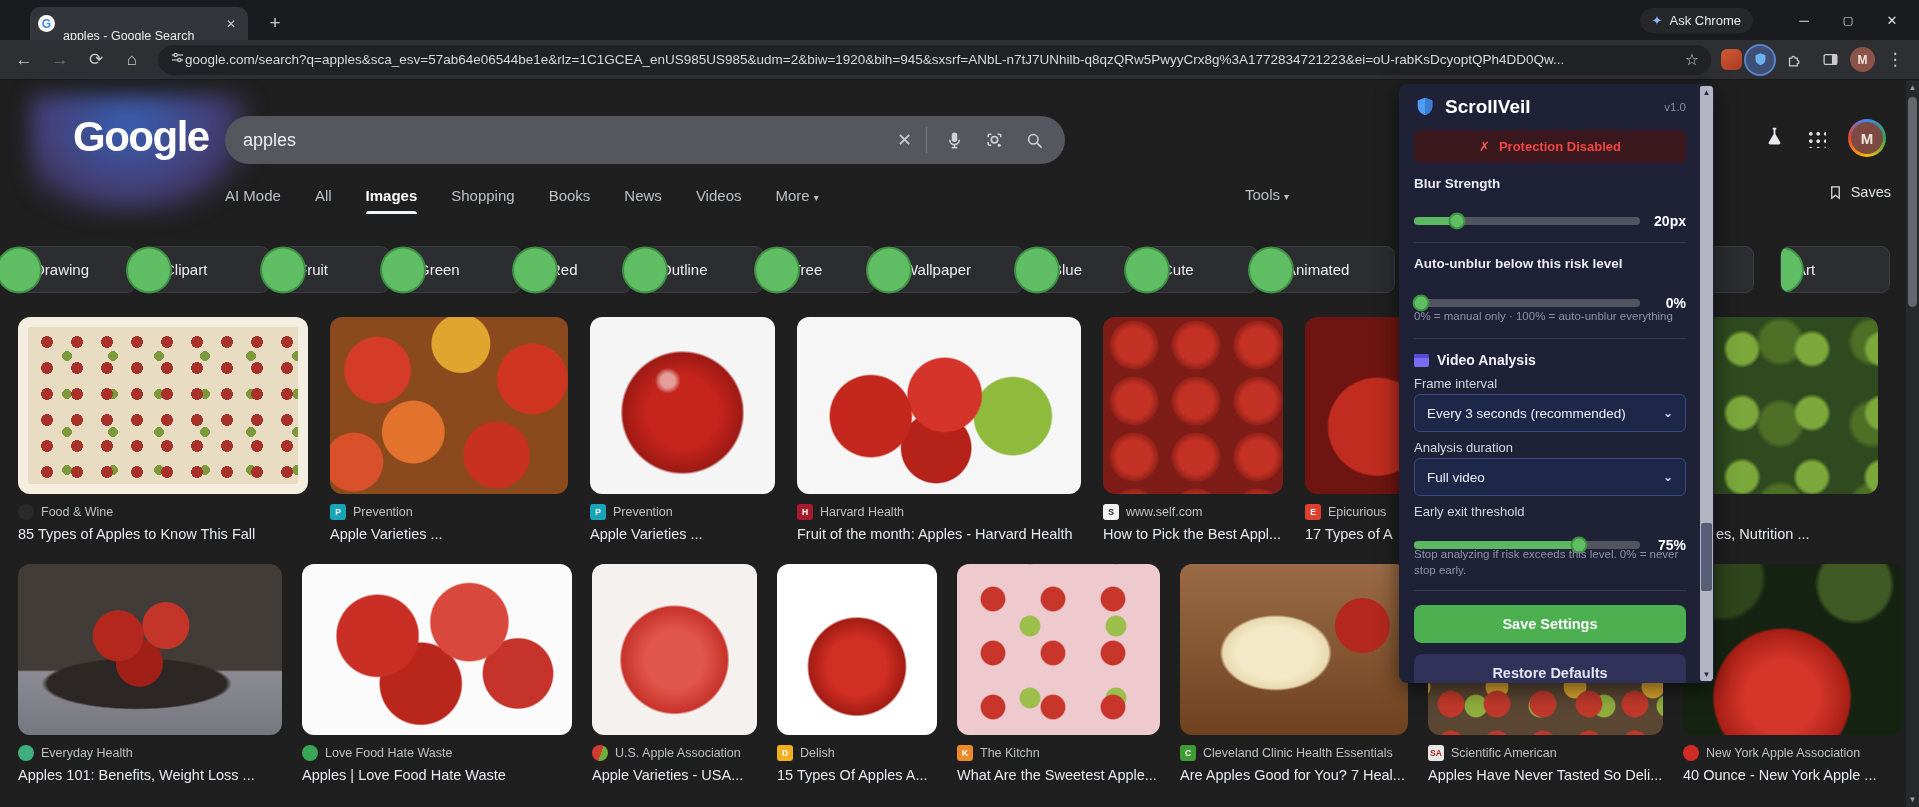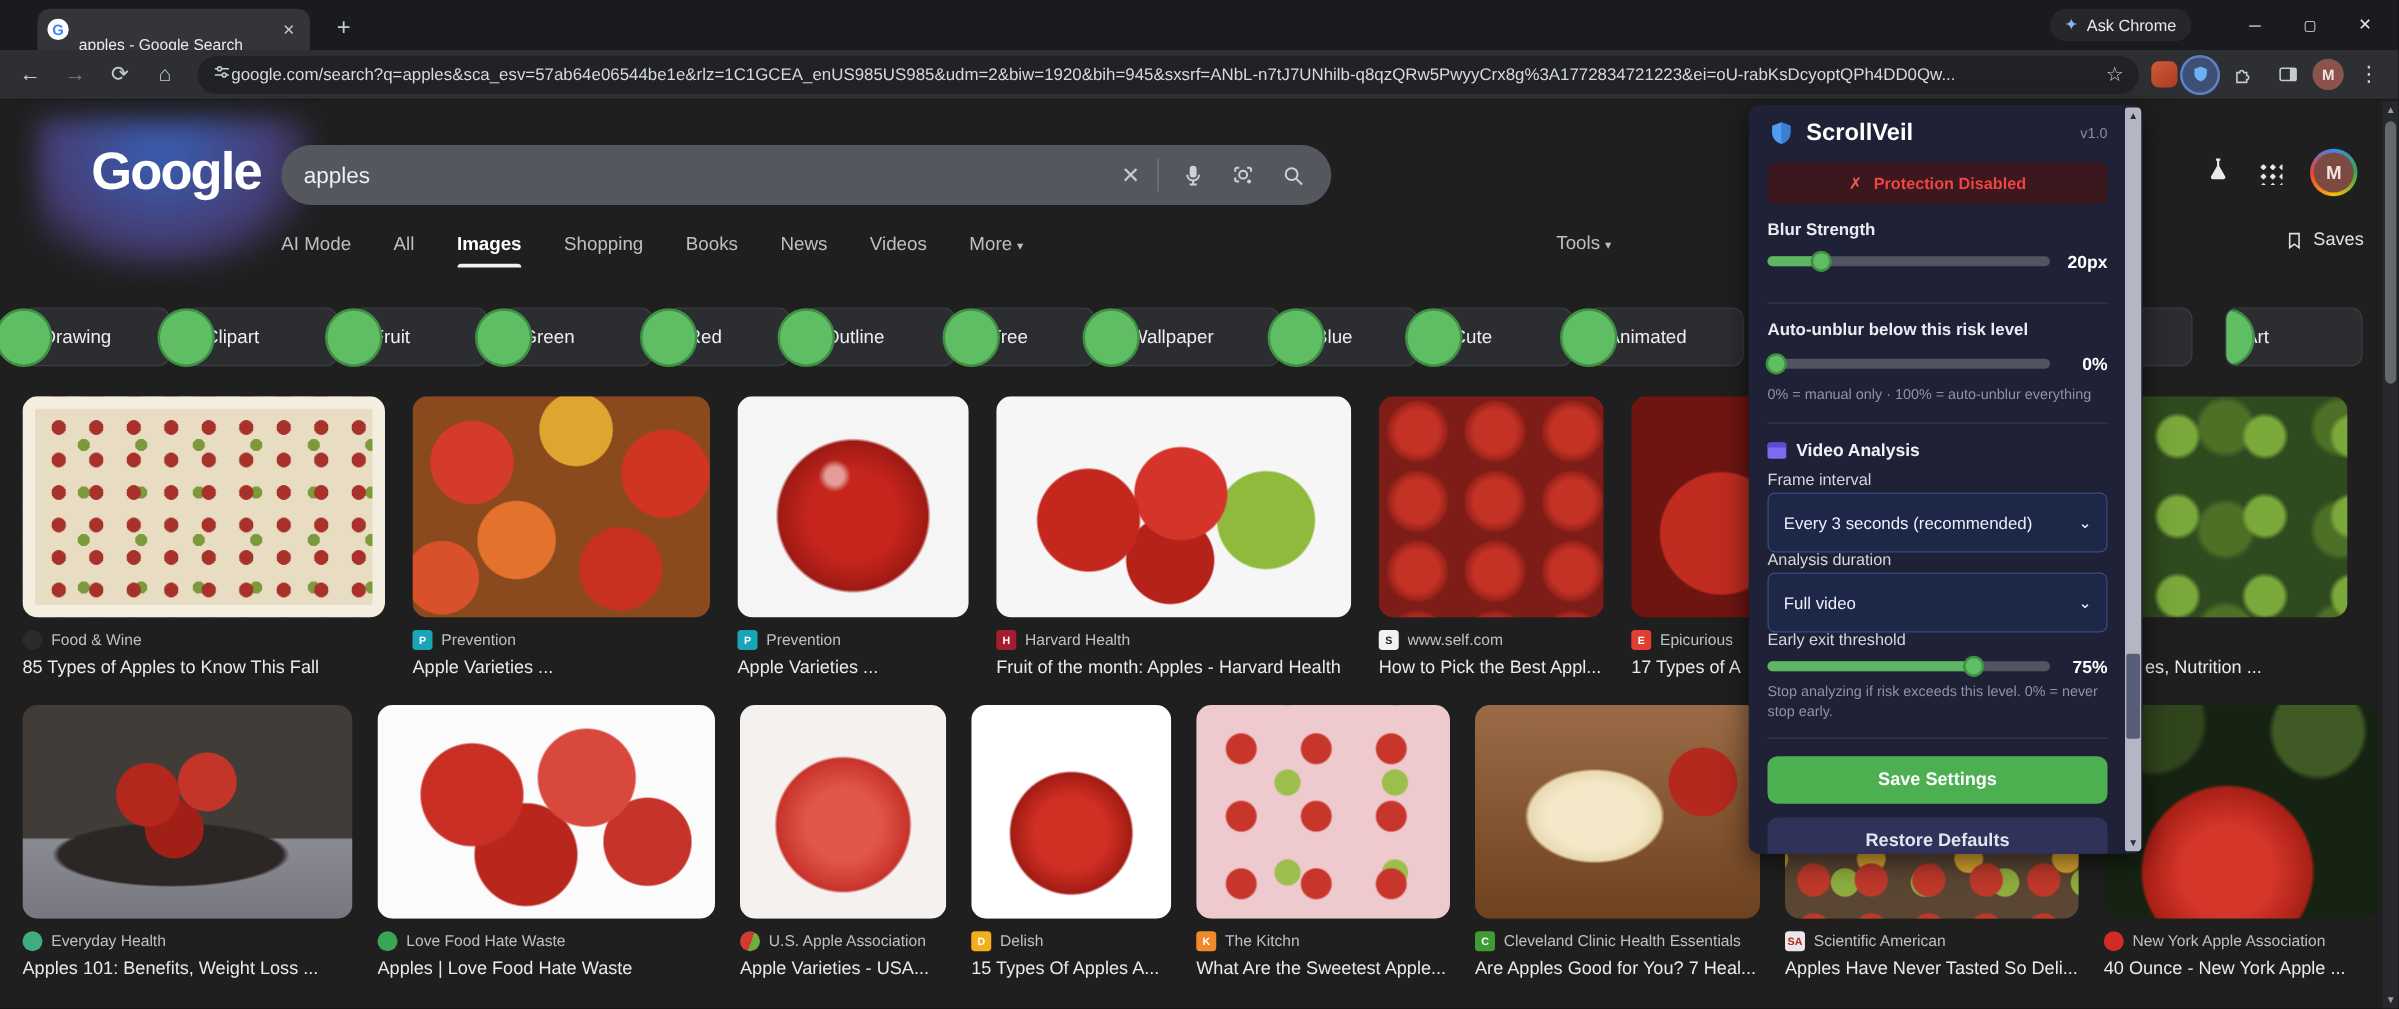--- a/index.html
+++ b/index.html
@@ -114,31 +114,31 @@
   .popup{position:absolute;left:1399px;top:3px;width:315px;height:599px;background:#1f2136;border-radius:8px;box-shadow:0 6px 22px rgba(0,0,0,.55);z-index:50;overflow:hidden;font-size:13px;}
   .pp{position:absolute;left:15px;width:272px;}
   .pp-head{top:12px;display:flex;align-items:center;gap:9px;}
   .pp-name{color:#fff;font-size:19px;font-weight:bold;flex:1;}
   .pp-ver{color:#8a8d9e;font-size:11.5px;}
   .banner{top:46px;height:33px;background:#3b181d;border-radius:6px;display:flex;align-items:center;justify-content:center;gap:9px;}
   .banner .bx{color:#f05a52;font-size:13px;}
   .banner .bt{color:#ef4444;font-size:13px;font-weight:bold;}
   .plabel{color:#e9eaf2;font-size:13.5px;font-weight:bold;}
   .plabel2{color:#d4d7e2;font-size:13px;}
-  .sliderrow{display:flex;align-items:center;height:18px;}
+  .sliderrow{display:flex;align-items:center;height:18px;margin-top:12px;}
   .track{position:relative;flex:1;height:8px;background:#52555f;border-radius:4px;}
   .fill{position:absolute;left:0;top:0;bottom:0;background:#5cb860;border-radius:4px;}
   .thumb{position:absolute;top:50%;width:17px;height:17px;border-radius:50%;background:#5fbe63;border:2px solid #3f8f44;transform:translate(-50%,-50%);}
   .sval{color:#fff;font-size:14px;font-weight:bold;width:46px;text-align:right;flex:0 0 auto;}
   .phr{height:1px;background:#383b58;}
   .pp-sect{display:flex;align-items:center;gap:8px;color:#f0f1f8;font-size:14px;font-weight:bold;}
   .clap{width:15px;height:13px;background:#7c6cf0;border-radius:2px;position:relative;}
   .clap::before{content:"";position:absolute;top:0;left:0;right:0;height:4px;background:#5a4ad4;border-radius:2px 2px 0 0;}
   .phint{color:#8f93a5;font-size:11.5px;line-height:1.4;}
-  .pselect{height:48px;background:#1d2747;border:1px solid #3b4a80;border-radius:6px;display:flex;align-items:center;padding:0 12px;color:#eceefc;font-size:13.5px;}
+  .pselect{height:38px;background:#1d2747;border:1px solid #3b4a80;border-radius:6px;display:flex;align-items:center;padding:0 12px;color:#eceefc;font-size:13.5px;}
   .pselect .sv{flex:1;white-space:nowrap;overflow:hidden;}
   .pselect .sc{color:#dfe3f5;font-size:12px;font-weight:bold;}
   .pbtn{height:38px;border-radius:8px;display:flex;align-items:center;justify-content:center;font-size:14.5px;font-weight:bold;}
   .pbtn.save{background:#4caf50;color:#fff;}
   .pbtn.restore{background:#30325a;color:#e2e4f2;}
   .ppsb{position:absolute;right:1px;top:2px;bottom:2px;width:13px;background:#b4b7c3;border-radius:2px;}
   .ppsb .ar{position:absolute;left:0;right:0;height:13px;color:#2a2c45;font-size:8px;text-align:center;line-height:13px;}
   .ppsb .ar.up{top:0;}
   .ppsb .ar.dn{bottom:0;}
   .ppsb .th{position:absolute;left:1px;right:1px;top:437px;height:68px;background:#595e78;border-radius:2px;}

